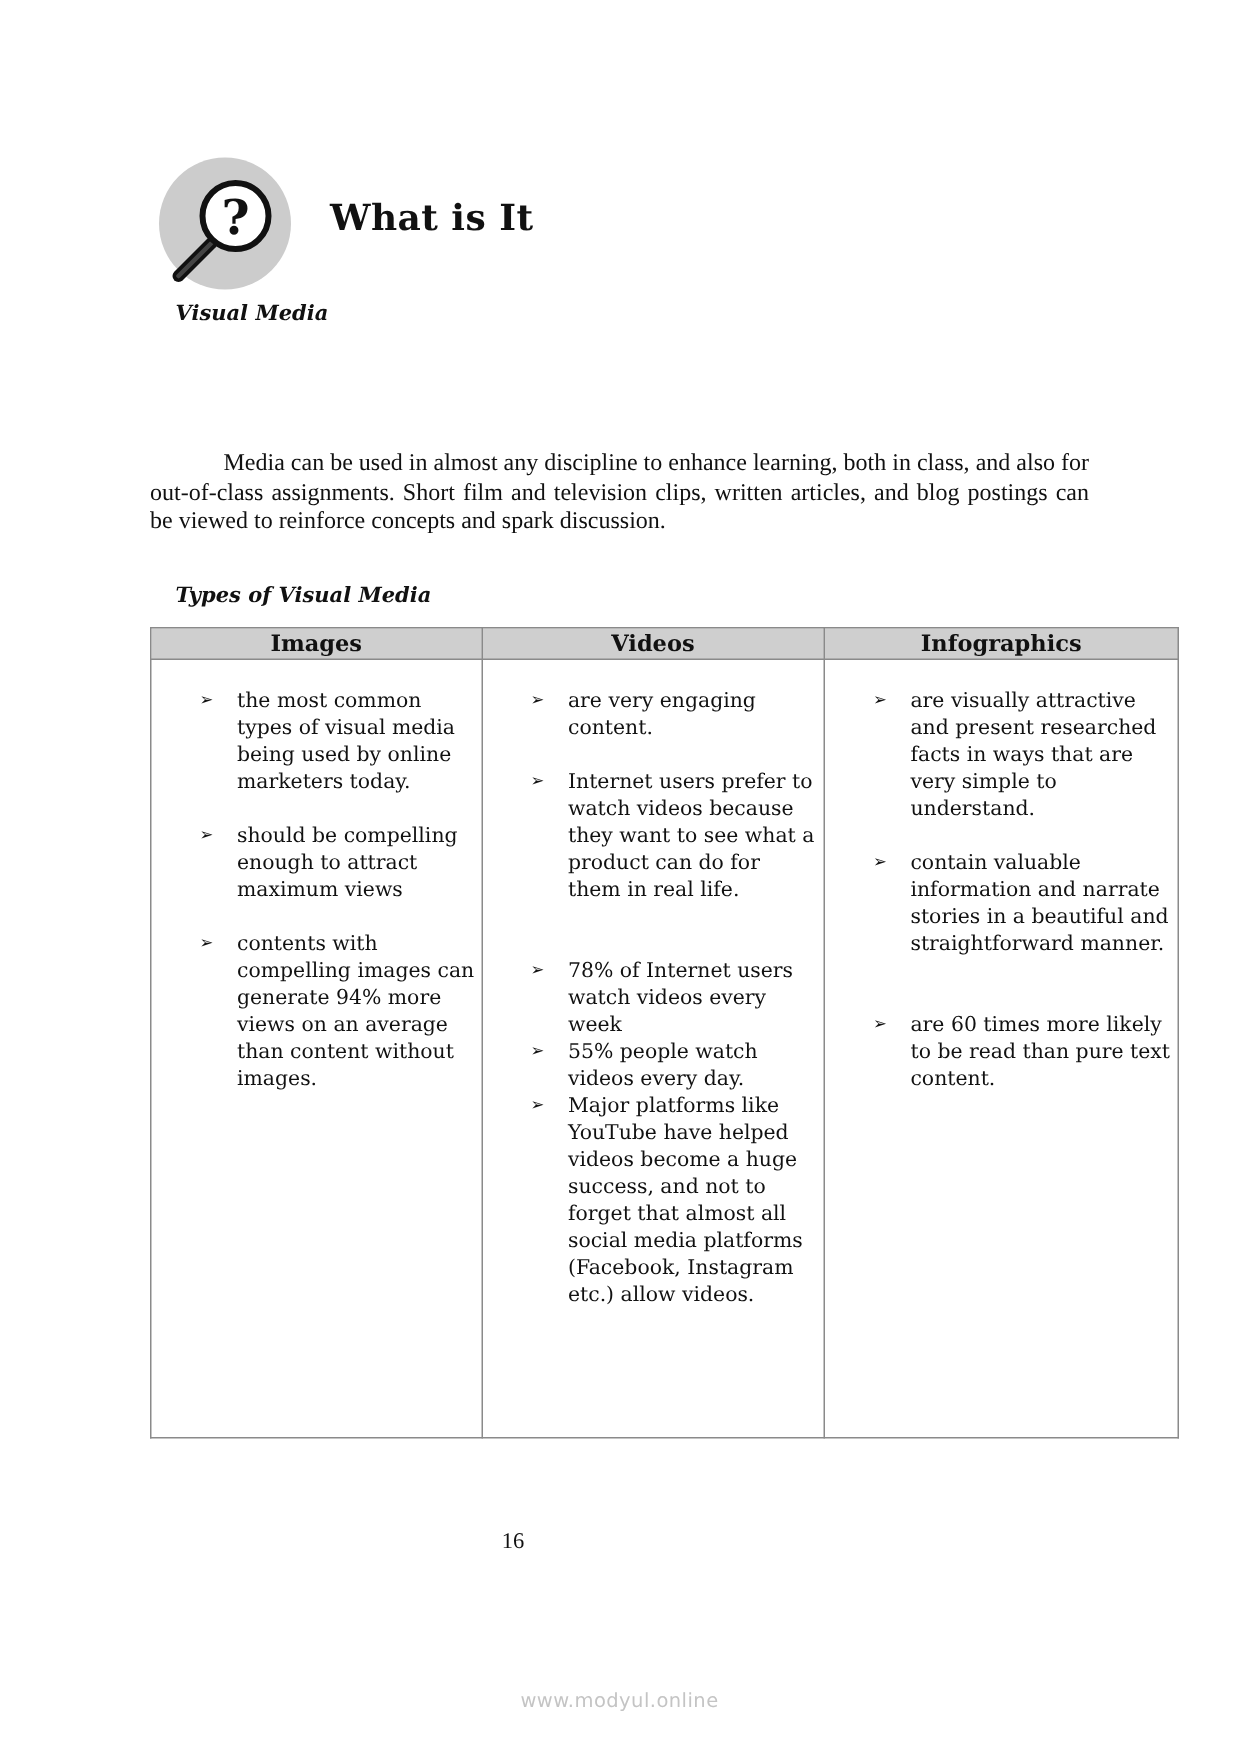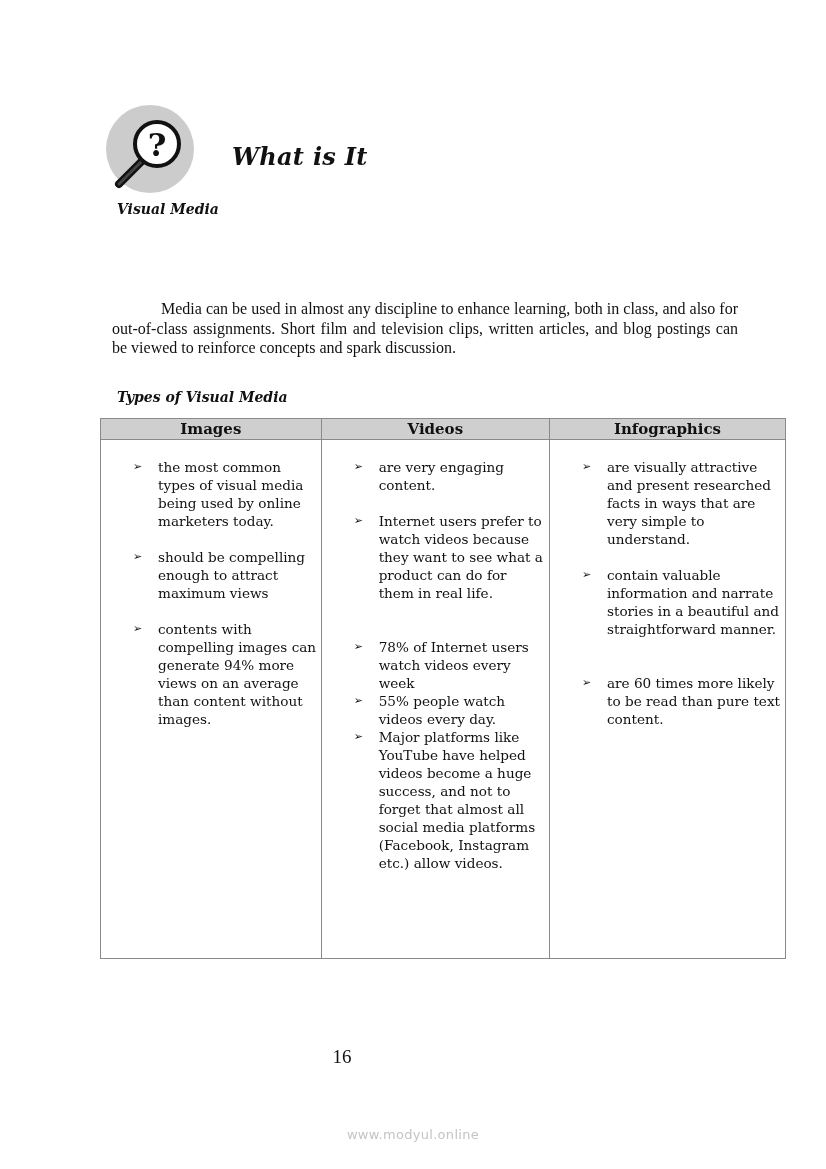--- a/index.html
+++ b/index.html
@@ -28,24 +28,23 @@
       width: 90px;
       height: 90px;
     }
     .icon-wrap svg { display: block; }
     .section-title {
       position: absolute;
       left: 220px;
       top: 133px;
       font-family: "DejaVu Serif", serif;
       font-weight: bold;
-      font-style: italic;
       font-size: 24px;
       letter-spacing: 0.3px;
-      margin: 12px;
+      margin: 0;
       line-height: 1;
     }
     .subhead {
       position: absolute;
       left: 117px;
       font-family: "DejaVu Serif", serif;
       font-weight: bold;
       font-style: italic;
       font-size: 14px;
       margin: 0;
@@ -59,21 +58,21 @@
       left: 100px;
       width: 626px;
       font-family: "Liberation Serif", serif;
       font-size: 16px;
       line-height: 19.5px;
       text-align: justify;
       text-indent: 49px;
       margin: 0;
     }
     .para.p1 { top: 230px; }
-    .para.p2 { top: 299px; margin-left: 12px; }
+    .para.p2 { top: 299px; }
 
     
     .media-table {
       position: absolute;
       left: 100px;
       top: 418px;
       width: 686px;
       border-collapse: collapse;
       table-layout: fixed;
       font-family: "DejaVu Serif", serif;
@@ -120,24 +119,24 @@
       font-size: 11px;
       line-height: 18px;
       font-family: "DejaVu Sans", sans-serif;
     }
     .gap-top { margin-top: 18px; }
 
     .page-number {
       position: absolute;
       left: 0;
       width: 684px;
-      top: 1046px;
+      top: 1020px;
       text-align: center;
       font-family: "Liberation Serif", serif;
-      font-size: 19px;
+      font-size: 15px;
     }
     .watermark {
       position: absolute;
       left: 0;
       width: 826px;
       top: 1127px;
       text-align: center;
       font-family: "DejaVu Sans", sans-serif;
       font-size: 13px;
       color: #c4c4c4;

